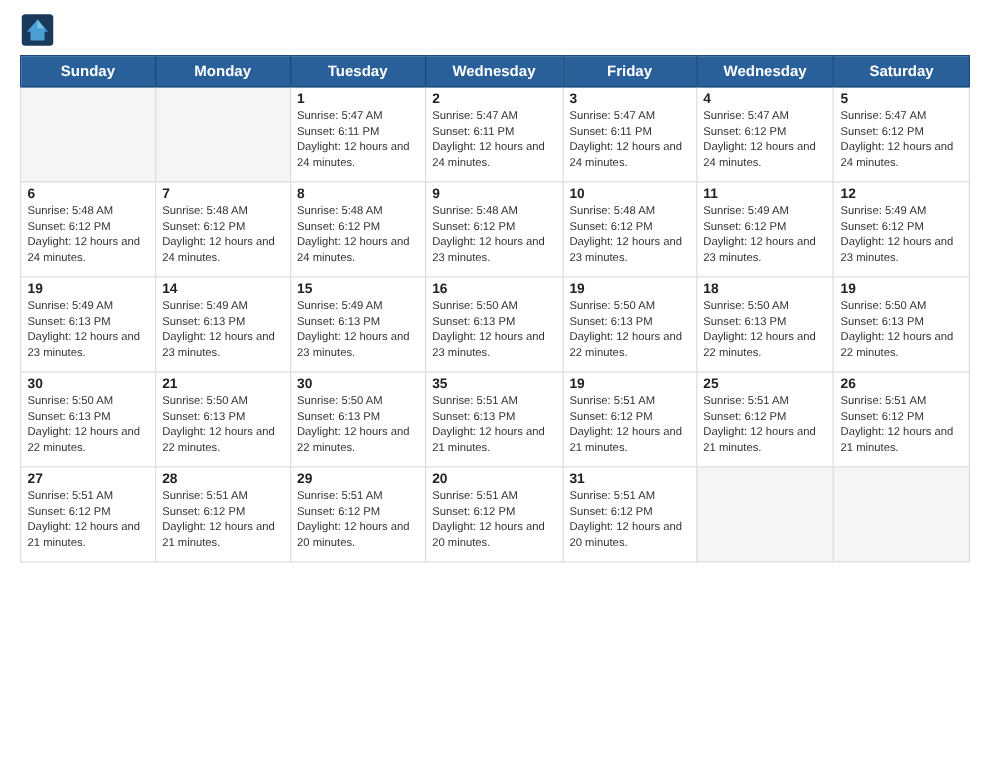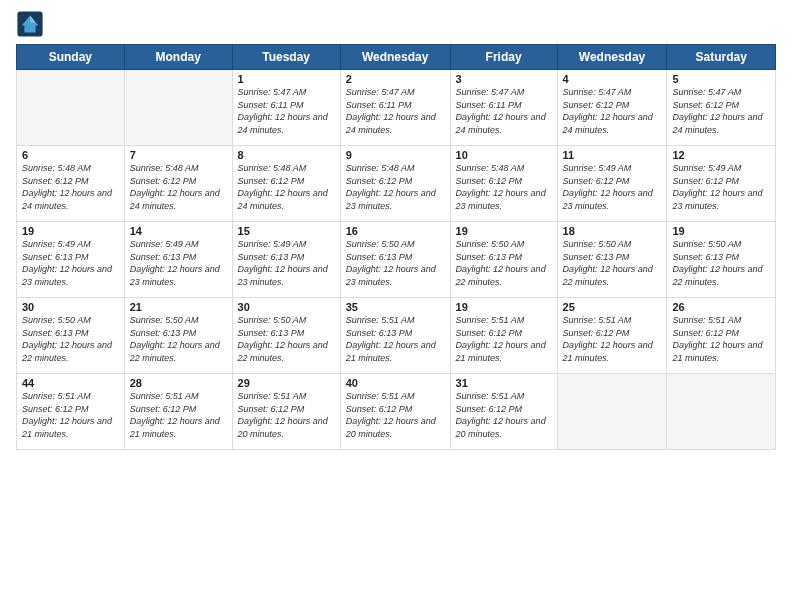--- a/index.html
+++ b/index.html
@@ -86,21 +86,20 @@
       font-size: 11px;
       font-weight: bold;
       color: #222;
       display: block;
       margin-bottom: 1px;
     }
     .day-info {
       font-size: 9px;
       color: #333;
       line-height: 1.4;
-      font-style: italic;
     }
   </style>
 </head>
 <body>
 
 <div class="page">
   <div class="header">
     <div class="logo">
       <svg class="logo-icon" viewBox="0 0 40 40">
         <rect x="2" y="2" width="36" height="36" rx="4" fill="#1a3a5c"></rect>
@@ -292,39 +291,39 @@
           </td>
           <td>
             <span class="day-number">26</span>
             <div class="day-info" style="white-space: pre-line;">Sunrise: 5:51 AM
 Sunset: 6:12 PM
 Daylight: 12 hours and 21 minutes.</div>
           </td>
         </tr>
         <tr>
           <td>
-            <span class="day-number">44</span>
+            <span class="day-number">27</span>
             <div class="day-info" style="white-space: pre-line;">Sunrise: 5:51 AM
 Sunset: 6:12 PM
 Daylight: 12 hours and 21 minutes.</div>
           </td>
           <td>
             <span class="day-number">28</span>
             <div class="day-info" style="white-space: pre-line;">Sunrise: 5:51 AM
 Sunset: 6:12 PM
 Daylight: 12 hours and 21 minutes.</div>
           </td>
           <td>
             <span class="day-number">29</span>
             <div class="day-info" style="white-space: pre-line;">Sunrise: 5:51 AM
 Sunset: 6:12 PM
 Daylight: 12 hours and 20 minutes.</div>
           </td>
           <td>
-            <span class="day-number">40</span>
+            <span class="day-number">20</span>
             <div class="day-info" style="white-space: pre-line;">Sunrise: 5:51 AM
 Sunset: 6:12 PM
 Daylight: 12 hours and 20 minutes.</div>
           </td>
           <td>
             <span class="day-number">31</span>
             <div class="day-info" style="white-space: pre-line;">Sunrise: 5:51 AM
 Sunset: 6:12 PM
 Daylight: 12 hours and 20 minutes.</div>
           </td>

